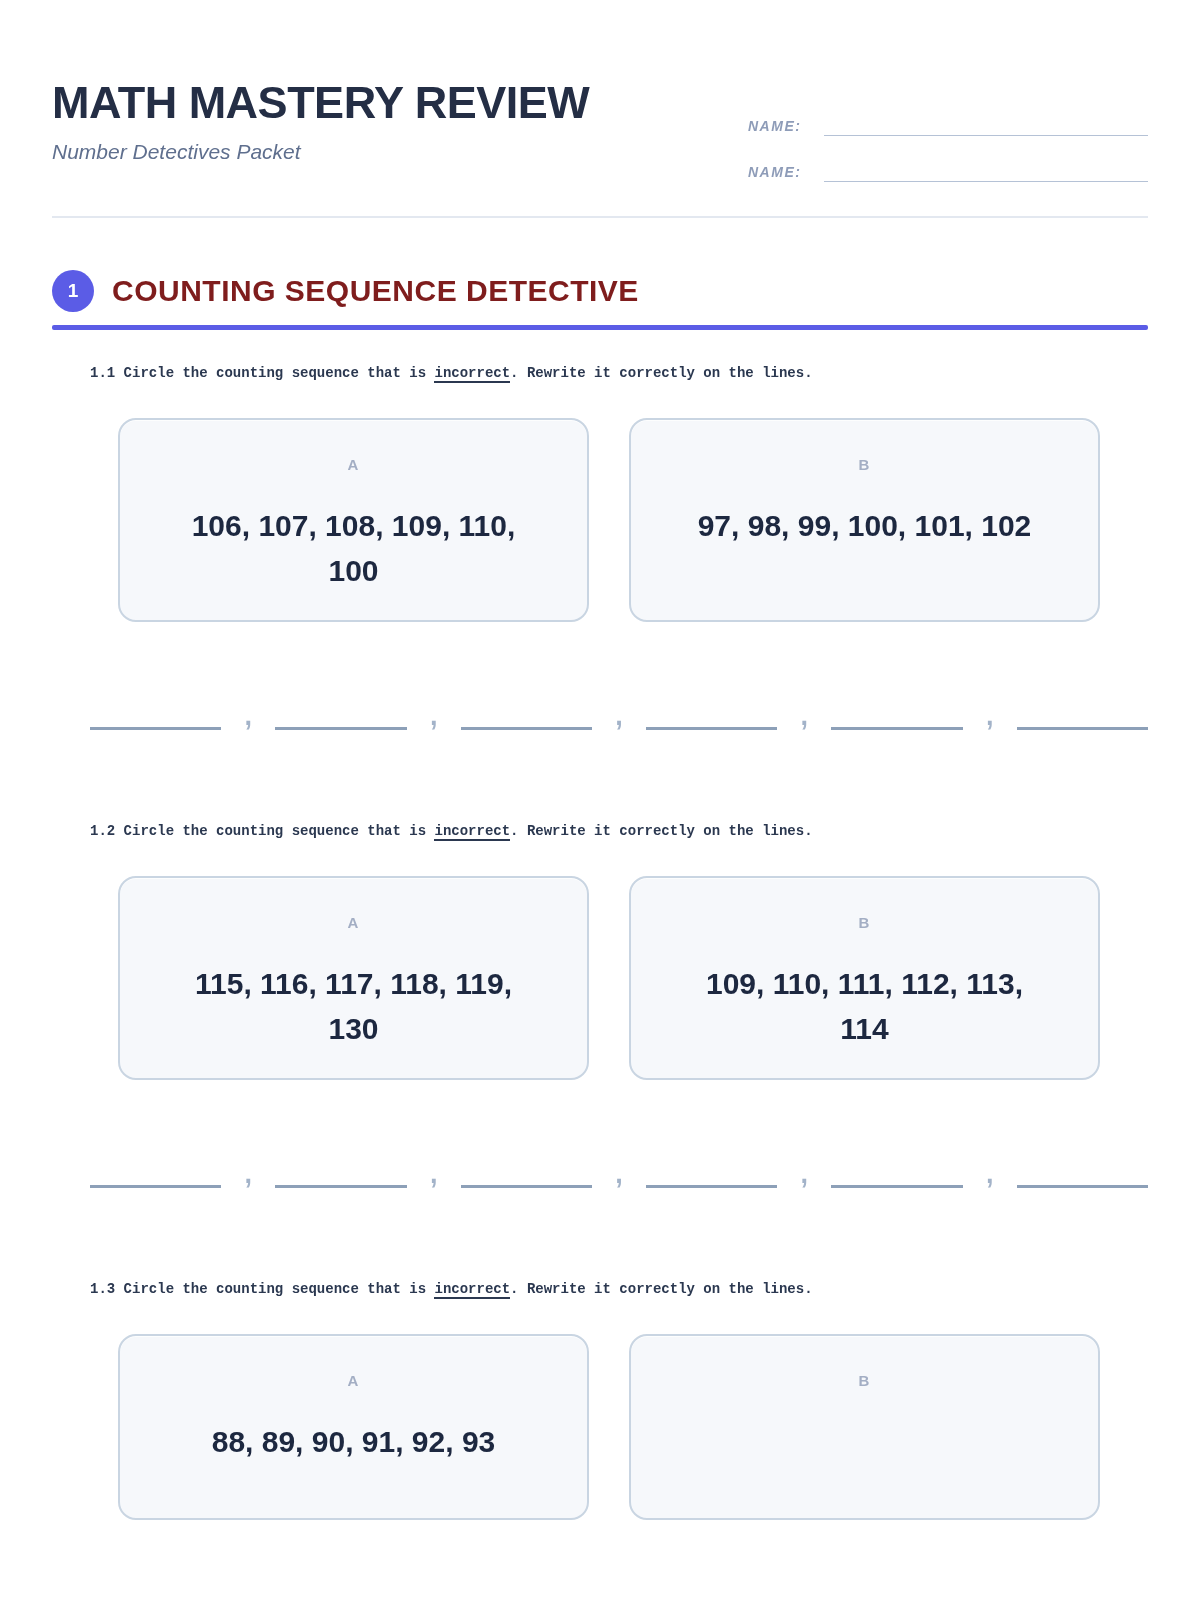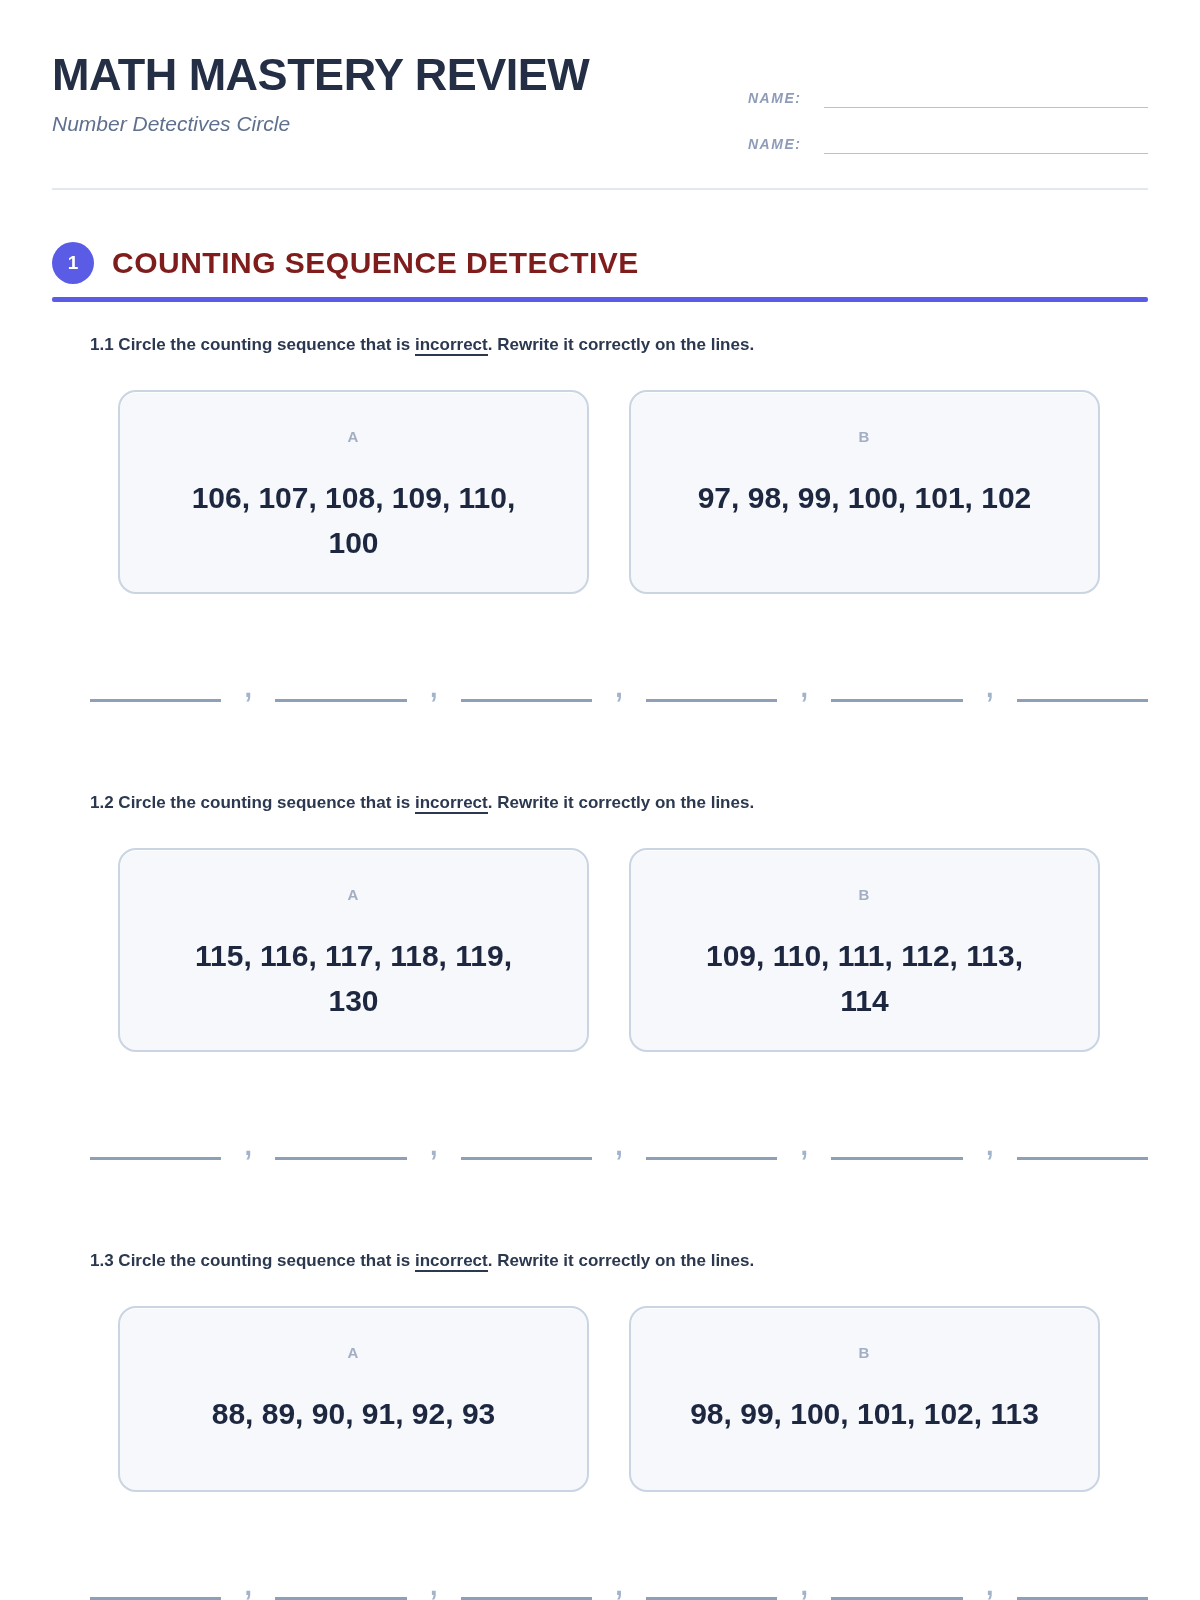--- a/index.html
+++ b/index.html
@@ -1,39 +1,39 @@
 <!DOCTYPE html>
 <html><head>
 <meta charset="utf-8">
 <style>
   * { margin:0; padding:0; box-sizing:border-box; }
   html,body { width:1200px; height:1600px; overflow:hidden; background:#ffffff; }
   body { font-family:"Liberation Sans", sans-serif; color:#22304a; }
-  .page { width:1200px; height:1460px; padding:50px 52px 0 52px; }
+  .page { width:1200px; height:1460px; padding:50px 52px 0 52px;margin-top:28px; }
 
   
   .header { display:flex; justify-content:space-between; align-items:flex-start; }
   .title { font-size:45px; font-weight:800; letter-spacing:-0.5px; color:#242e45; line-height:1.12; }
   .subtitle { margin-top:12px; font-size:21px; font-style:italic; color:#5f6f8e; }
   .fields { width:400px; padding-top:12px; }
   .field-row { display:flex; align-items:flex-end; height:46px; }
   .field-label { font-size:14px; font-weight:700; letter-spacing:1.5px; color:#8e9cb8; padding-bottom:2px; width:76px;font-style:italic; }
   .field-line { flex:1; border-bottom:1.5px solid #b5c2d6; height:30px; }
 
   .divider { margin-top:34px; height:2px; background:#e3e8f0; }
 
   
   .section-head { margin-top:52px; display:flex; align-items:center; gap:18px; }
   .badge { width:42px; height:42px; border-radius:50%; background:#5b5ce6; color:#ffffff;
            display:flex; align-items:center; justify-content:center; font-size:19px; font-weight:700; }
   .section-title { font-size:30px; font-weight:800; letter-spacing:0.5px; color:#7f1d1d; }
   .section-bar { margin-top:13px; height:5px; background:#5b5ce6; border-radius:2px; }
 
   
-  .instruction { margin:28px 0 0 38px; font-size:17px; font-weight:600; color:#2b3850; line-height:30px; }
+  .instruction { margin:28px 0 0 38px; font-size:14px; font-weight:600; color:#2b3850; line-height:30px;font-family:Liberation Mono, monospace; }
   .instruction strong { font-weight:800; border-bottom:2.5px solid #2b3850; }
   .prob-2 .instruction, .prob-3 .instruction { margin-top:86px; }
 
   
   .box-row { display:flex; gap:40px; margin:30px 48px 0 66px; }
   .box { flex:1; background:#f6f8fb; border:2px solid #c9d5e2; border-radius:18px;
          min-height:204px; padding:36px 48px 20px 48px; text-align:center;
          box-shadow:inset 0 1px 0 rgba(255,255,255,0.8); }
   .box-short { min-height:186px; }
   .box-label { font-size:15px; font-weight:600; letter-spacing:1px; color:#a3aec4; }
@@ -46,21 +46,21 @@
            color:#a3b3c9; line-height:1; padding-bottom:0px; }
 </style>
 </head>
 <body>
 
 <div class="page">
 
   <div class="header">
     <div>
       <div class="title">MATH MASTERY REVIEW</div>
-      <div class="subtitle">Number Detectives Circle</div>
+      <div class="subtitle">Number Detectives Packet</div>
     </div>
     <div class="fields">
       <div class="field-row">
         <span class="field-label">NAME:</span>
         <span class="field-line"></span>
       </div>
       <div class="field-row">
         <span class="field-label">NAME:</span>
         <span class="field-line"></span>
       </div>
@@ -131,21 +131,20 @@
 
   <div class="prob-3">
     <div class="instruction"><span>1.3</span><span> Circle the counting sequence that is </span><strong>incorrect</strong><span>. Rewrite it correctly on the lines.</span></div>
     <div class="box-row">
       <div class="box box-short">
         <div class="box-label">A</div>
         <div class="sequence">88, 89, 90, 91, 92, 93</div>
       </div>
       <div class="box box-short">
         <div class="box-label">B</div>
-        <div class="sequence">98, 99, 100, 101, 102, 113</div>
       </div>
     </div>
     <div class="blanks">
         <span class="blank"></span>
         <span class="comma">,</span>
         <span class="blank"></span>
         <span class="comma">,</span>
         <span class="blank"></span>
         <span class="comma">,</span>
         <span class="blank"></span>

